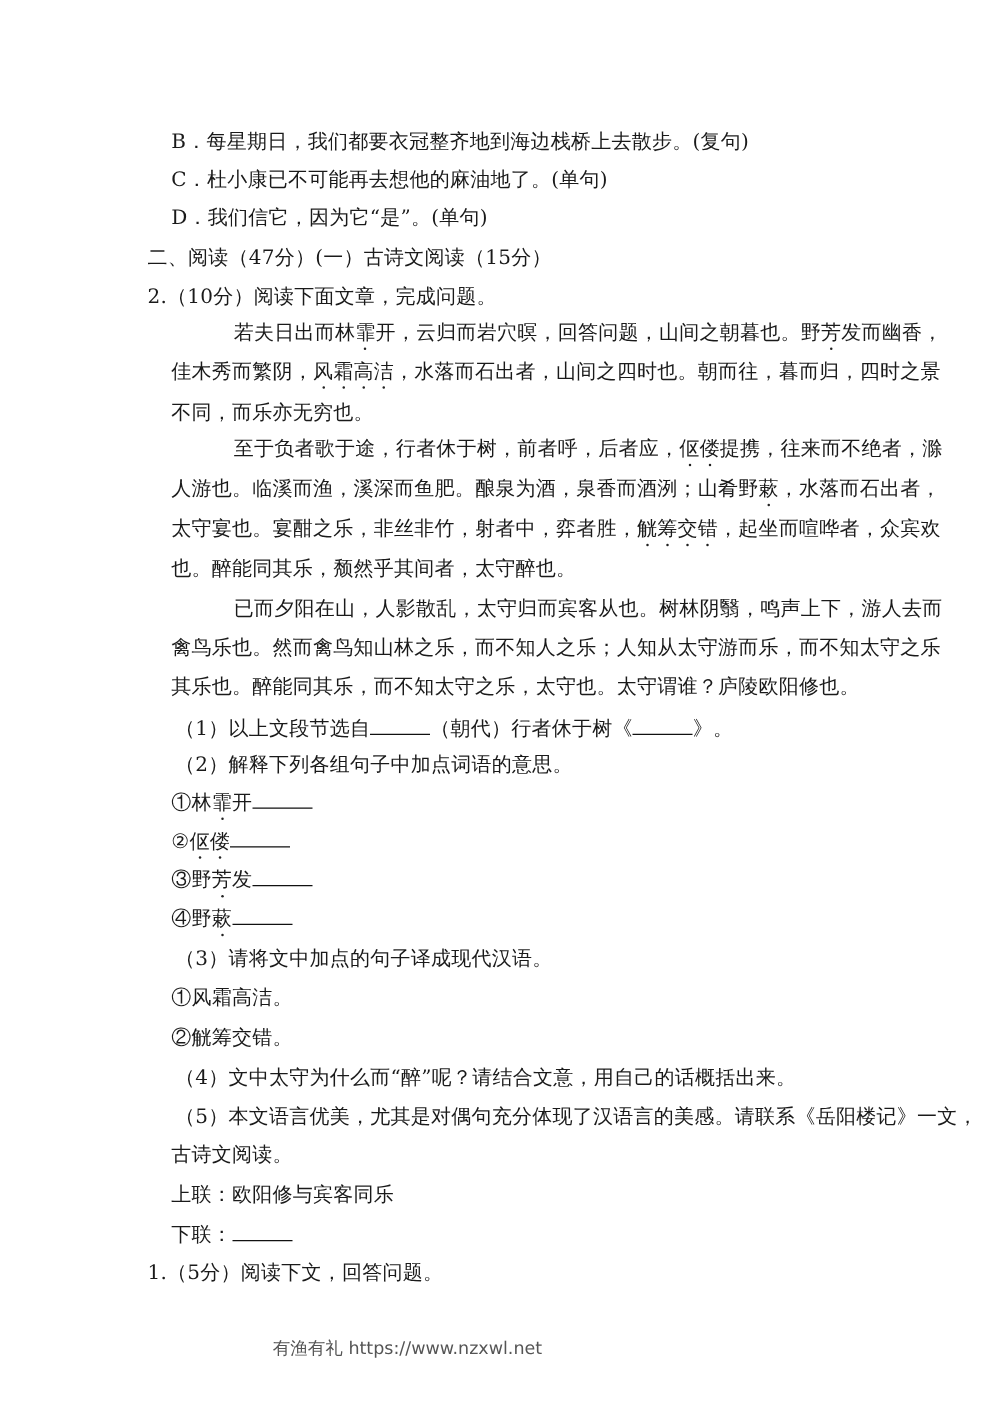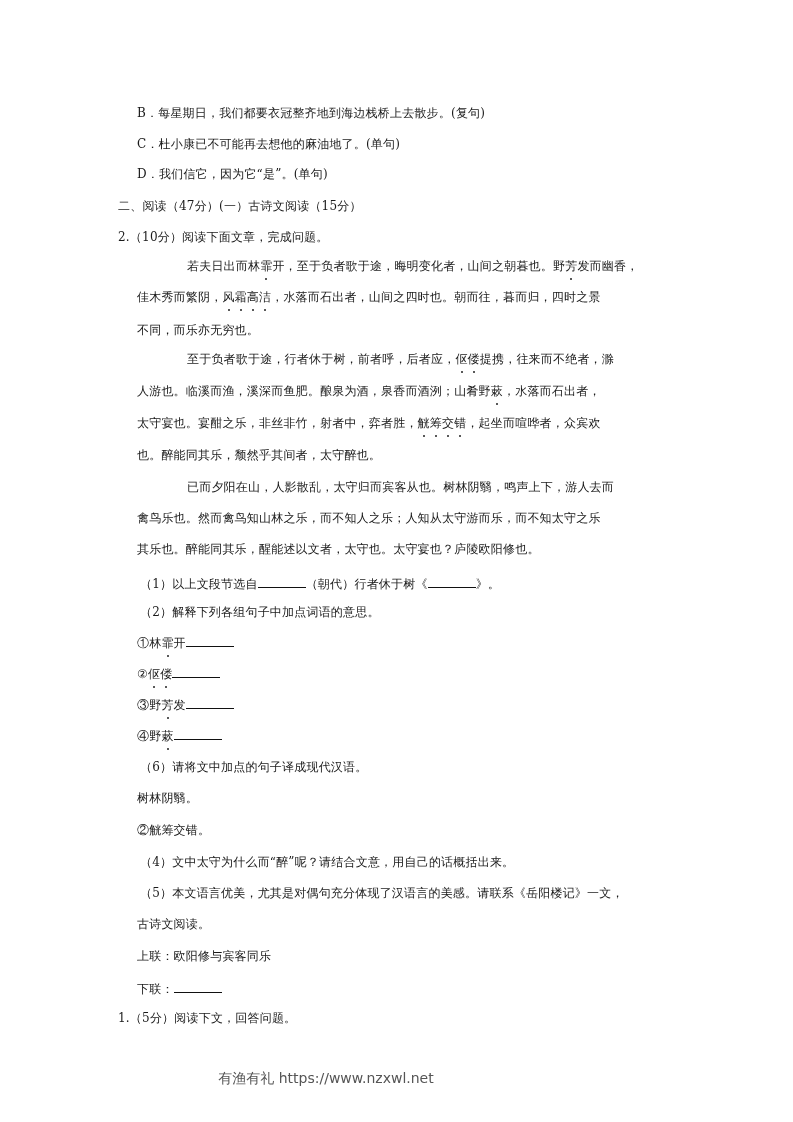--- a/index.html
+++ b/index.html
@@ -1,56 +1,56 @@
 <!DOCTYPE html>
 <html><head>
 <meta charset="utf-8">
 <style>
   html, body { margin: 0; padding: 0; background: #ffffff; }
   body { width: 793px; height: 1122px; position: relative; overflow: hidden;
          font-family: "DejaVu Serif", "Liberation Serif", serif; color: #1a1a1a; }
-  .line { position: absolute; font-size: 12px; line-height: 18px; white-space: nowrap; letter-spacing: 0.2px; }
+  .line { position: absolute; font-size: 16px; line-height: 18px; white-space: nowrap; letter-spacing: 0.2px; }
   .em { position: relative; display: inline-block; }
   .em::after { content: ""; position: absolute; left: 50%; bottom: -5px; width: 2px; height: 2px; margin-left: -1px; background: #222; border-radius: 50%; }
   .blank { display: inline-block; border-bottom: 1px solid #111; height: 14px; vertical-align: baseline; }
   .footer { position: absolute; top: 1070px; left: 0; width: 652px; text-align: center;
             font-family: "DejaVu Sans", "Liberation Sans", sans-serif; font-size: 14px; color: #555; }
 </style>
 </head>
 <body>
 
 <div class="line" style="top:104px;left:137px">B．每星期日，我们都要衣冠整齐地到海边栈桥上去散步。(复句)</div>
 <div class="line" style="top:135px;left:137px">C．杜小康已不可能再去想他的麻油地了。(单句)</div>
 <div class="line" style="top:165px;left:137px">D．我们信它，因为它“是”。(单句)</div>
 <div class="line" style="top:197px;left:118px">二、阅读（47分）(一）古诗文阅读（15分）</div>
 <div class="line" style="top:228px;left:118px">2.（10分）阅读下面文章，完成问题。</div>
 
-<div class="line" style="top:257px;left:187px"><span>若夫日出而林</span><span class="em">霏</span><span>开，至于负者歌于途，晦明变化者，山间之朝暮也。野</span><span class="em">芳</span><span>发而幽香，</span></div>
+<div class="line" style="top:257px;left:187px"><span>若夫日出而林</span><span class="em">霏</span><span>开，云归而岩穴暝，回答问题，山间之朝暮也。野</span><span class="em">芳</span><span>发而幽香，</span></div>
 <div class="line" style="top:288px;left:137px"><span>佳木秀而繁阴，</span><span class="em">风</span><span class="em">霜</span><span class="em">高</span><span class="em">洁</span><span>，水落而石出者，山间之四时也。朝而往，暮而归，四时之景</span></div>
 <div class="line" style="top:321px;left:137px">不同，而乐亦无穷也。</div>
 
 <div class="line" style="top:350px;left:187px"><span>至于负者歌于途，行者休于树，前者呼，后者应，</span><span class="em">伛</span><span class="em">偻</span><span>提携，往来而不绝者，滁</span></div>
 <div class="line" style="top:382px;left:137px"><span>人游也。临溪而渔，溪深而鱼肥。酿泉为酒，泉香而酒洌；山肴野</span><span class="em">蔌</span><span>，水落而石出者，</span></div>
 <div class="line" style="top:414px;left:137px"><span>太守宴也。宴酣之乐，非丝非竹，射者中，弈者胜，</span><span class="em">觥</span><span class="em">筹</span><span class="em">交</span><span class="em">错</span><span>，起坐而喧哗者，众宾欢</span></div>
 <div class="line" style="top:446px;left:137px">也。醉能同其乐，颓然乎其间者，太守醉也。</div>
 
 <div class="line" style="top:478px;left:187px">已而夕阳在山，人影散乱，太守归而宾客从也。树林阴翳，鸣声上下，游人去而</div>
 <div class="line" style="top:509px;left:137px">禽鸟乐也。然而禽鸟知山林之乐，而不知人之乐；人知从太守游而乐，而不知太守之乐</div>
-<div class="line" style="top:540px;left:137px">其乐也。醉能同其乐，醒能述以文者，太守也。太守宴也？庐陵欧阳修也。</div>
+<div class="line" style="top:540px;left:137px">其乐也。醉能同其乐，而不知太守之乐，太守也。太守谓谁？庐陵欧阳修也。</div>
 
 <div class="line" style="top:573px;left:140px"><span>（1）以上文段节选自</span><span class="blank" style="width:48px"></span><span>（朝代）行者休于树《</span><span class="blank" style="width:48px"></span><span>》。</span></div>
 <div class="line" style="top:603px;left:140px">（2）解释下列各组句子中加点词语的意思。</div>
 
 <div class="line" style="top:632px;left:137px"><span>①</span><span>林</span><span class="em">霏</span><span>开</span><span class="blank" style="width:48px"></span></div>
 <div class="line" style="top:663px;left:137px"><span>②</span><span class="em">伛</span><span class="em">偻</span><span class="blank" style="width:48px"></span></div>
 <div class="line" style="top:694px;left:137px"><span>③</span><span>野</span><span class="em">芳</span><span>发</span><span class="blank" style="width:48px"></span></div>
 <div class="line" style="top:725px;left:137px"><span>④</span><span>野</span><span class="em">蔌</span><span class="blank" style="width:48px"></span></div>
 
-<div class="line" style="top:758px;left:140px">（6）请将文中加点的句子译成现代汉语。</div>
-<div class="line" style="top:789px;left:137px">树林阴翳。</div>
+<div class="line" style="top:758px;left:140px">（3）请将文中加点的句子译成现代汉语。</div>
+<div class="line" style="top:789px;left:137px">①风霜高洁。</div>
 <div class="line" style="top:821px;left:137px">②觥筹交错。</div>
 <div class="line" style="top:853px;left:140px">（4）文中太守为什么而“醉”呢？请结合文意，用自己的话概括出来。</div>
 <div class="line" style="top:884px;left:140px">（5）本文语言优美，尤其是对偶句充分体现了汉语言的美感。请联系《岳阳楼记》一文，</div>
 <div class="line" style="top:915px;left:137px">古诗文阅读。</div>
 <div class="line" style="top:947px;left:137px">上联：欧阳修与宾客同乐</div>
 <div class="line" style="top:978px;left:137px"><span>下联：</span><span class="blank" style="width:48px"></span></div>
 <div class="line" style="top:1009px;left:118px">1.（5分）阅读下文，回答问题。</div>
 
 <div class="footer">有渔有礼 https://www.nzxwl.net</div>
 

